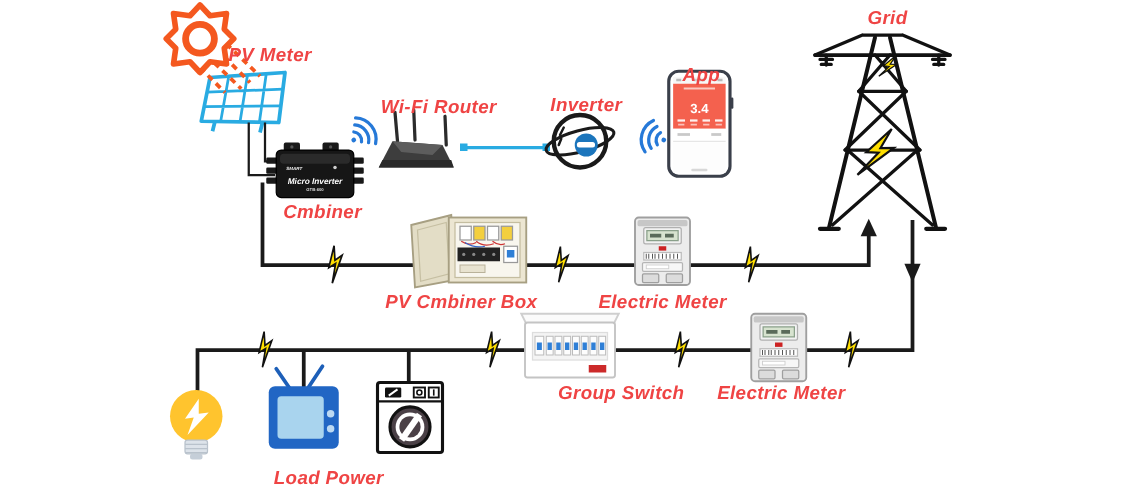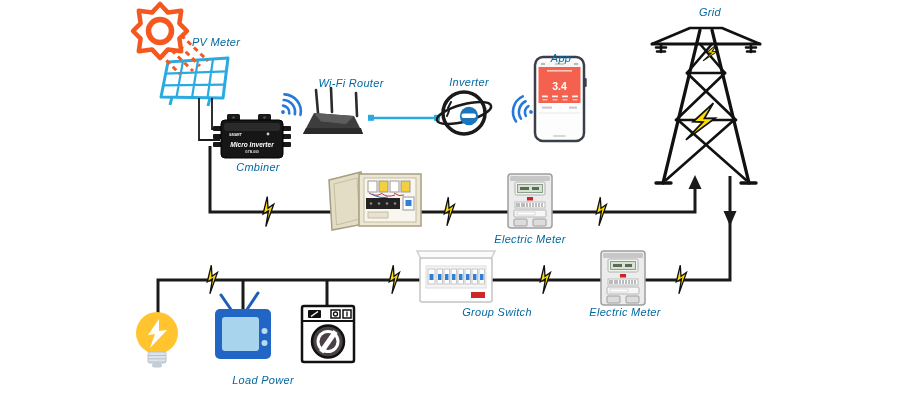--- a/index.html
+++ b/index.html
@@ -2,21 +2,21 @@
 <html><head>
 <meta charset="utf-8">
 <style>
   html,body{margin:0;padding:0;background:#fff;}
   .canvas{
     position:relative;width:900px;height:400px;background:#ffffff;overflow:hidden;
     font-family:"Liberation Sans",sans-serif;
   }
   .canvas svg{position:absolute;left:0;top:0;}
   .lbl{
-    position:absolute;font-style:italic;font-weight:normal;font-size:11px;color:#0369a1;
+    position:absolute;font-style:italic;font-weight:bold;font-size:15px;color:#ef4444;
     white-space:nowrap;transform:translateX(-50%);letter-spacing:.3px;
   }
 </style>
 </head>
 <body>
 
 <div class="canvas">
 
 <svg width="900" height="400" viewBox="0 0 900 400">
   <defs>
@@ -278,18 +278,19 @@
     <use href="#bolt" x="-7.5" y="-13" fill="#ffdf00" stroke="#111" stroke-width="1.3"></use>
   </g>
 </svg>
 
 <div class="lbl" style="left:216px;top:36px;">PV Meter</div>
 <div class="lbl" style="left:351px;top:52px;margin-top:25px;">Wi-Fi Router</div>
 <div class="lbl" style="left:469px;top:76px;">Inverter</div>
 <div class="lbl" style="left:561px;top:52px;">App</div>
 <div class="lbl" style="left:710px;top:6px;">Grid</div>
 <div class="lbl" style="left:258px;top:161px;">Cmbiner</div>
+<div class="lbl" style="left:369px;top:233px;">PV Cmbiner Box</div>
 <div class="lbl" style="left:530px;top:233px;">Electric Meter</div>
 <div class="lbl" style="left:457px;top:306px;margin-left:40px;">Group Switch</div>
 <div class="lbl" style="left:625px;top:306px;">Electric Meter</div>
 <div class="lbl" style="left:239px;top:374px;margin-left:24px;">Load Power</div>
 
 </div>
 
 </body></html>

